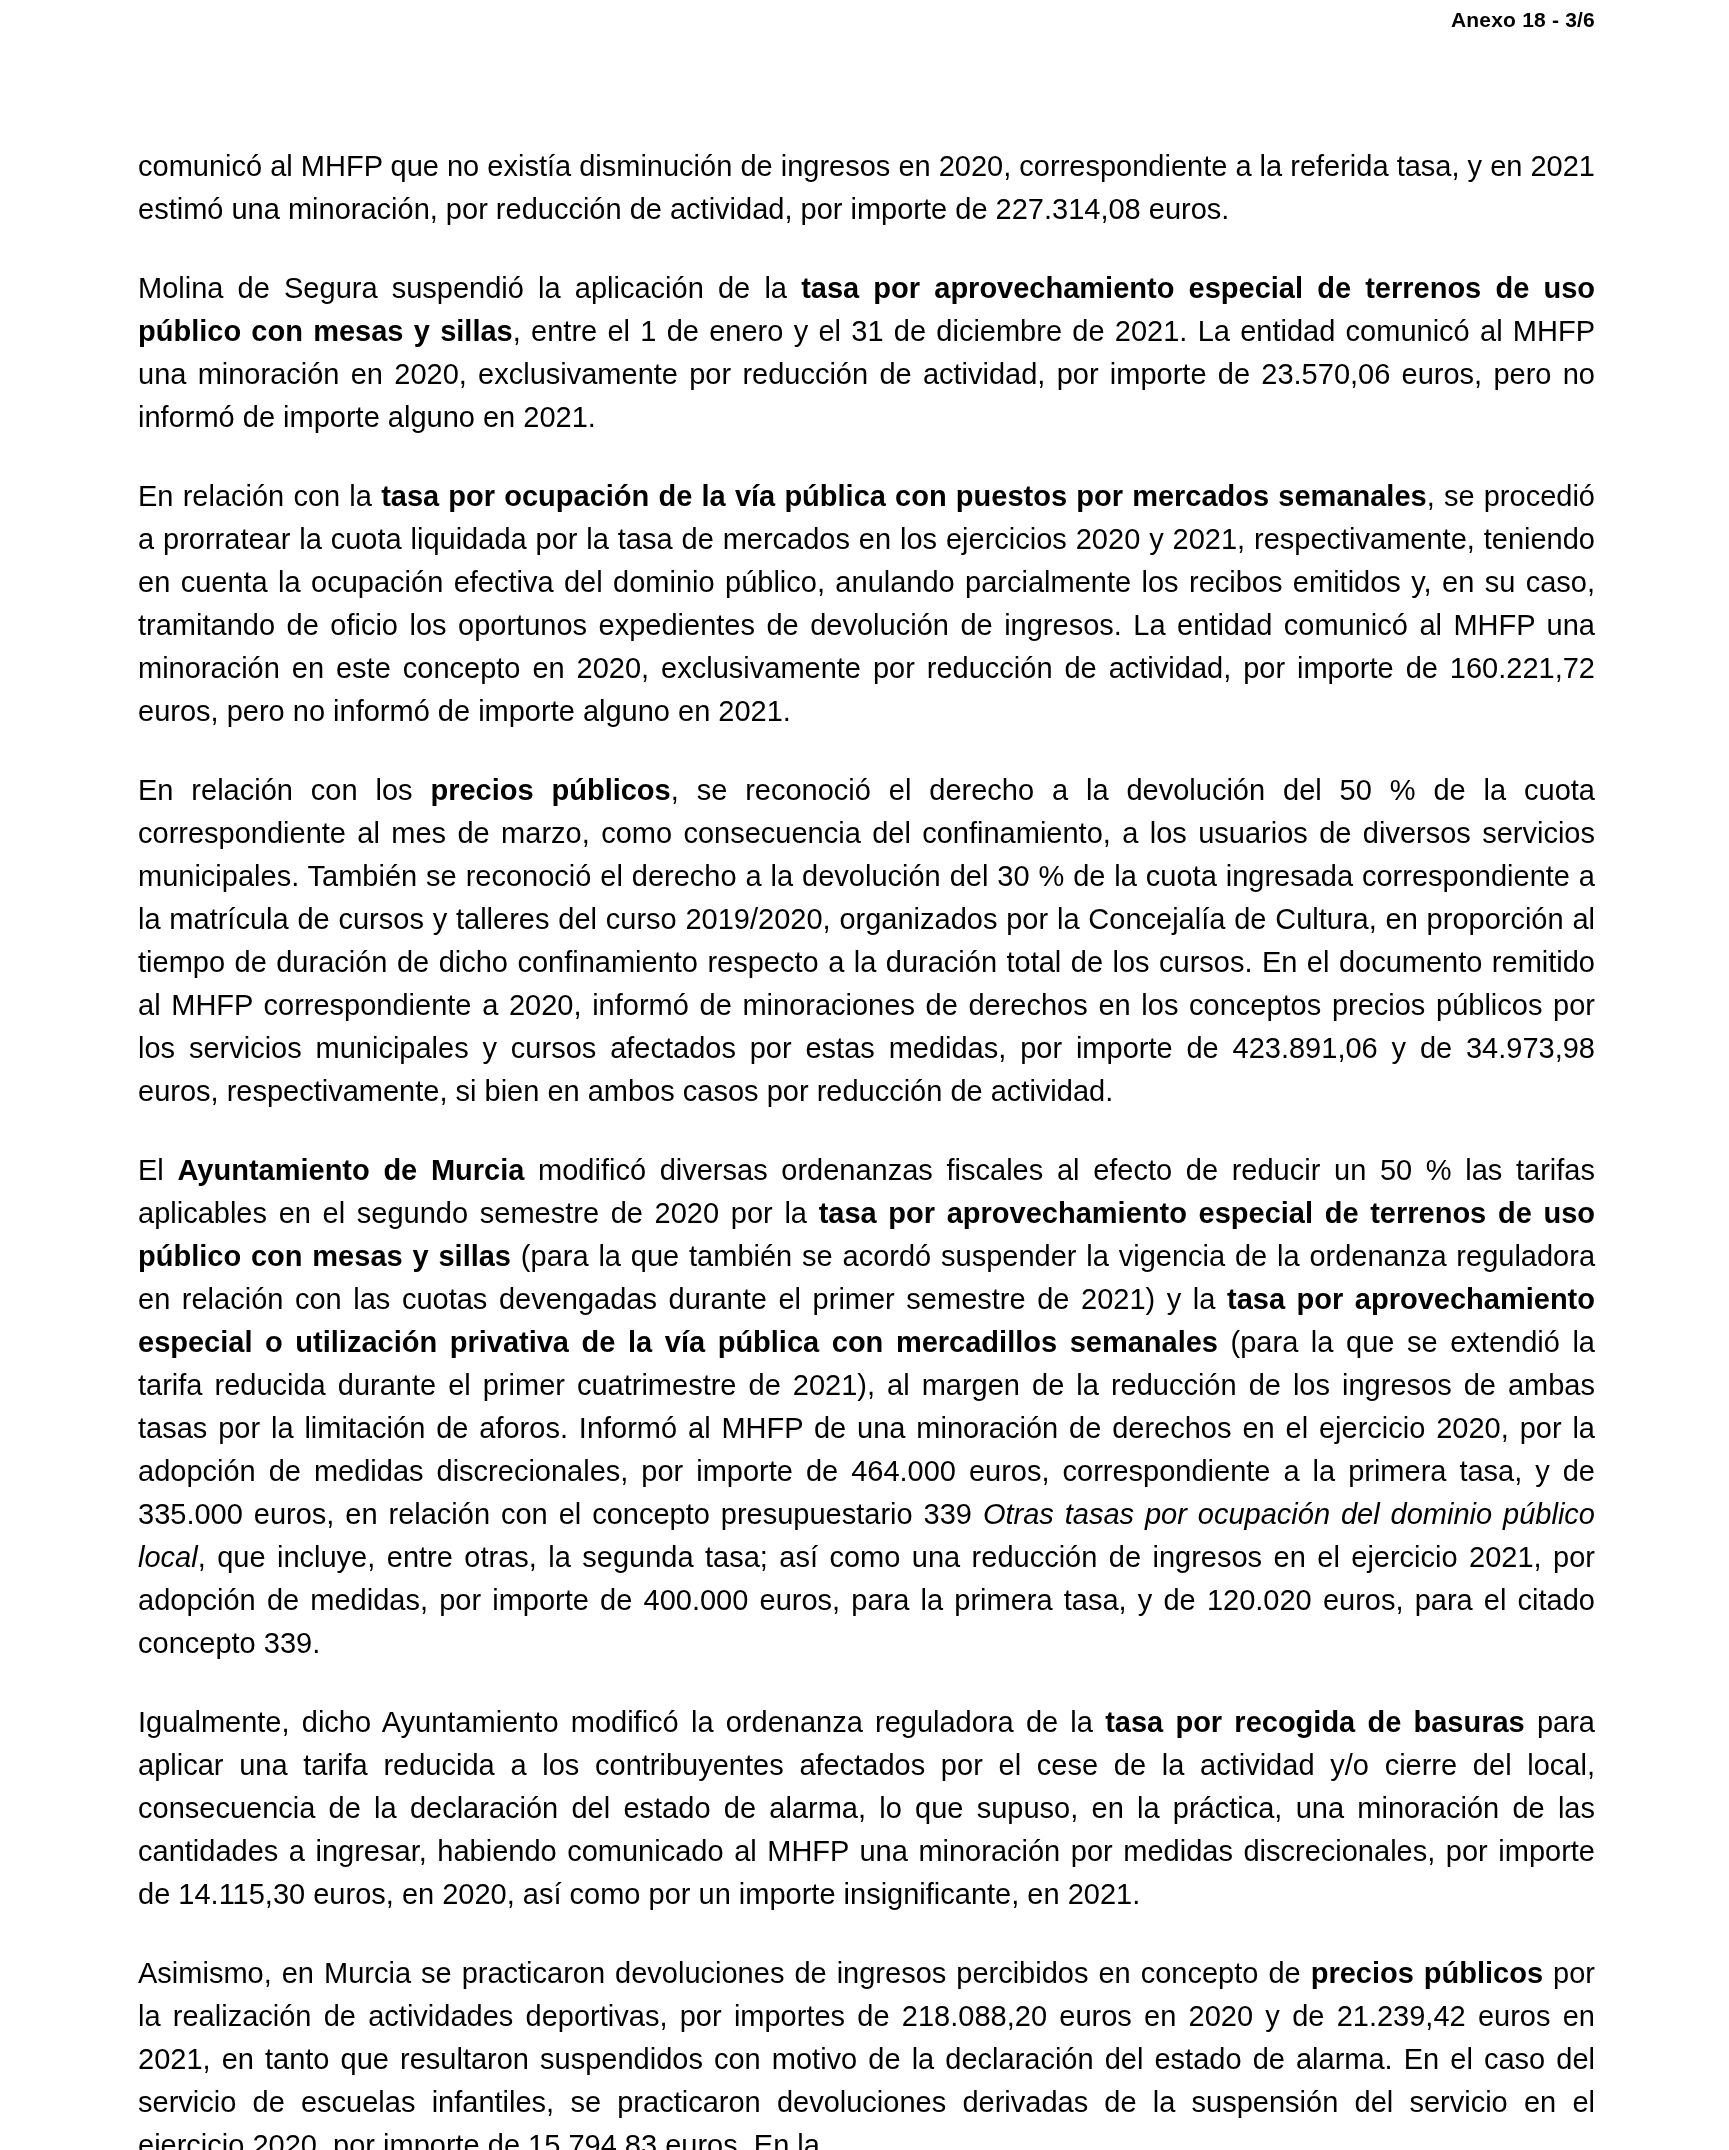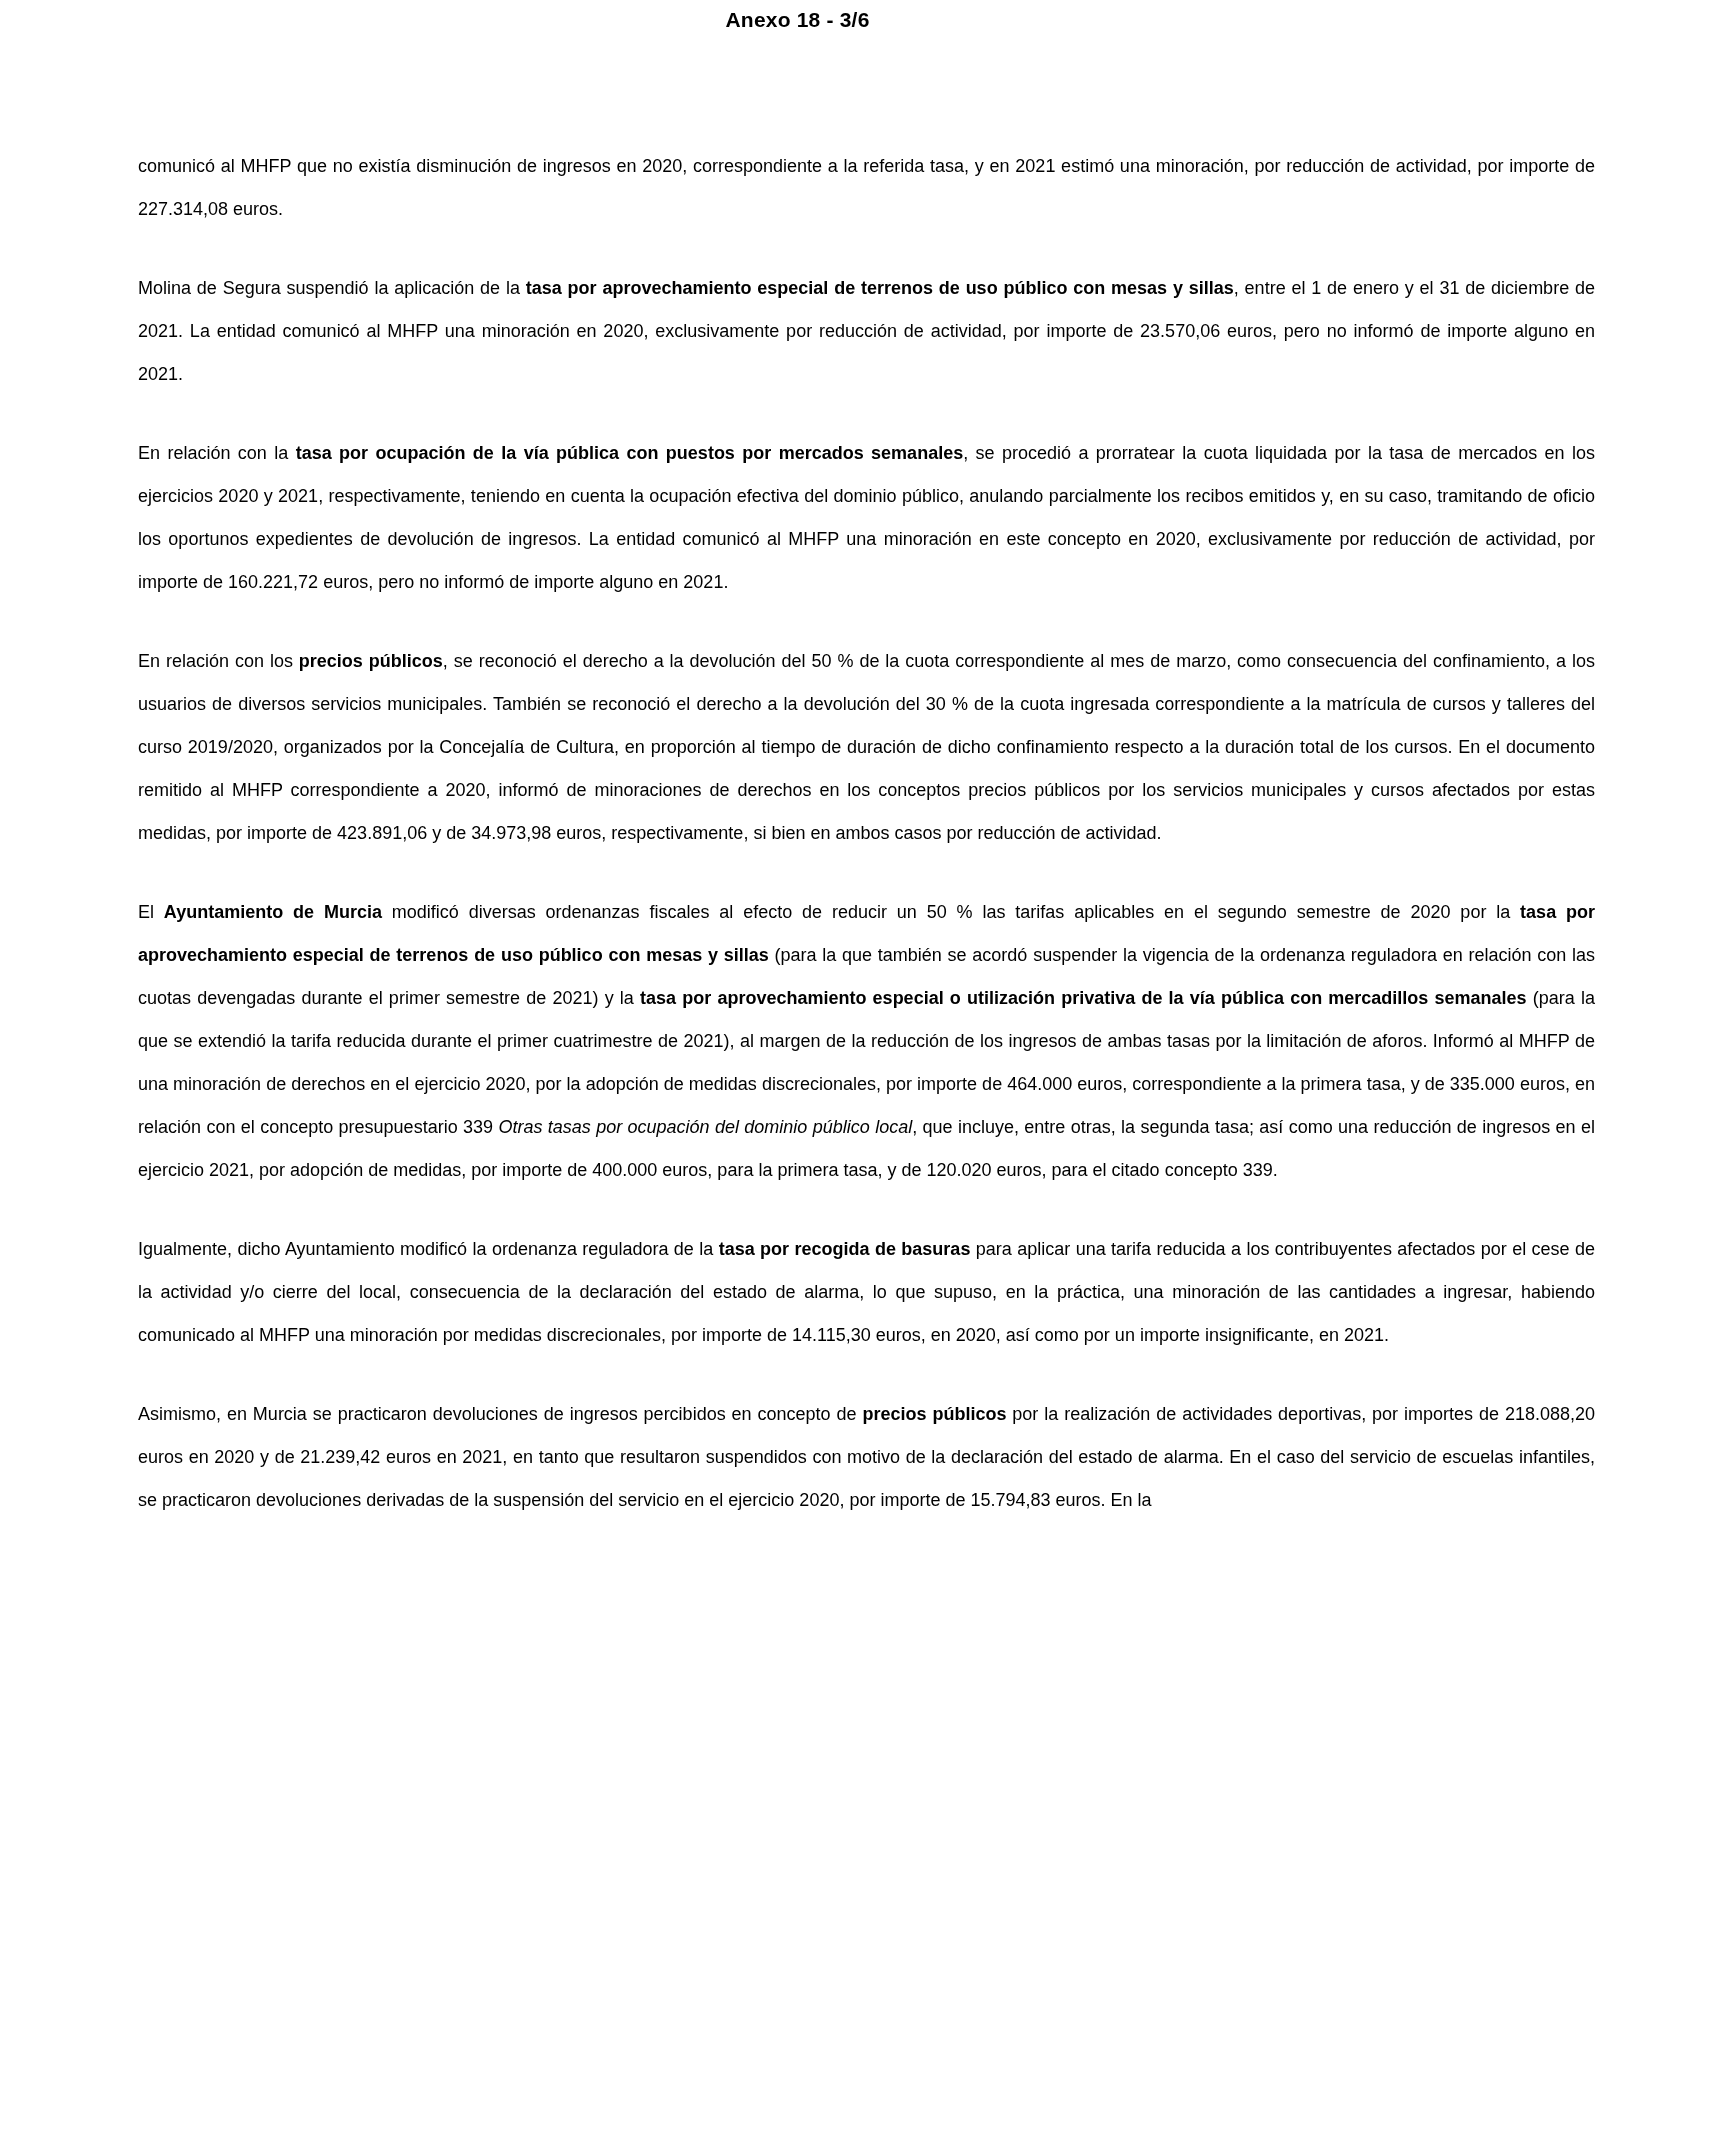--- a/index.html
+++ b/index.html
@@ -20,34 +20,34 @@
     height: 2151px;
     box-sizing: border-box;
     padding: 0;
     position: relative;
   }
   .header {
     position: absolute;
     top: 8.1px;
     left: 0;
     width: 1595px;
-    text-align: center;
+    text-align: right;
     font-size: 21px;
     font-weight: bold;
     letter-spacing: 0.2px;
   }
   .body-block {
     position: absolute;
     top: 145px;
     left: 138px;
     width: 1457px;
   }
   p.para {
     margin: 0 0 36px 0;
-    font-size: 18px;
+    font-size: 29px;
     line-height: 43px;
     text-align: justify;
     text-justify: inter-word;
     word-spacing: 0px;
     hyphens: none;
   }
   p.para:last-child {
     margin-bottom: 4px;
   }
   b, strong {

